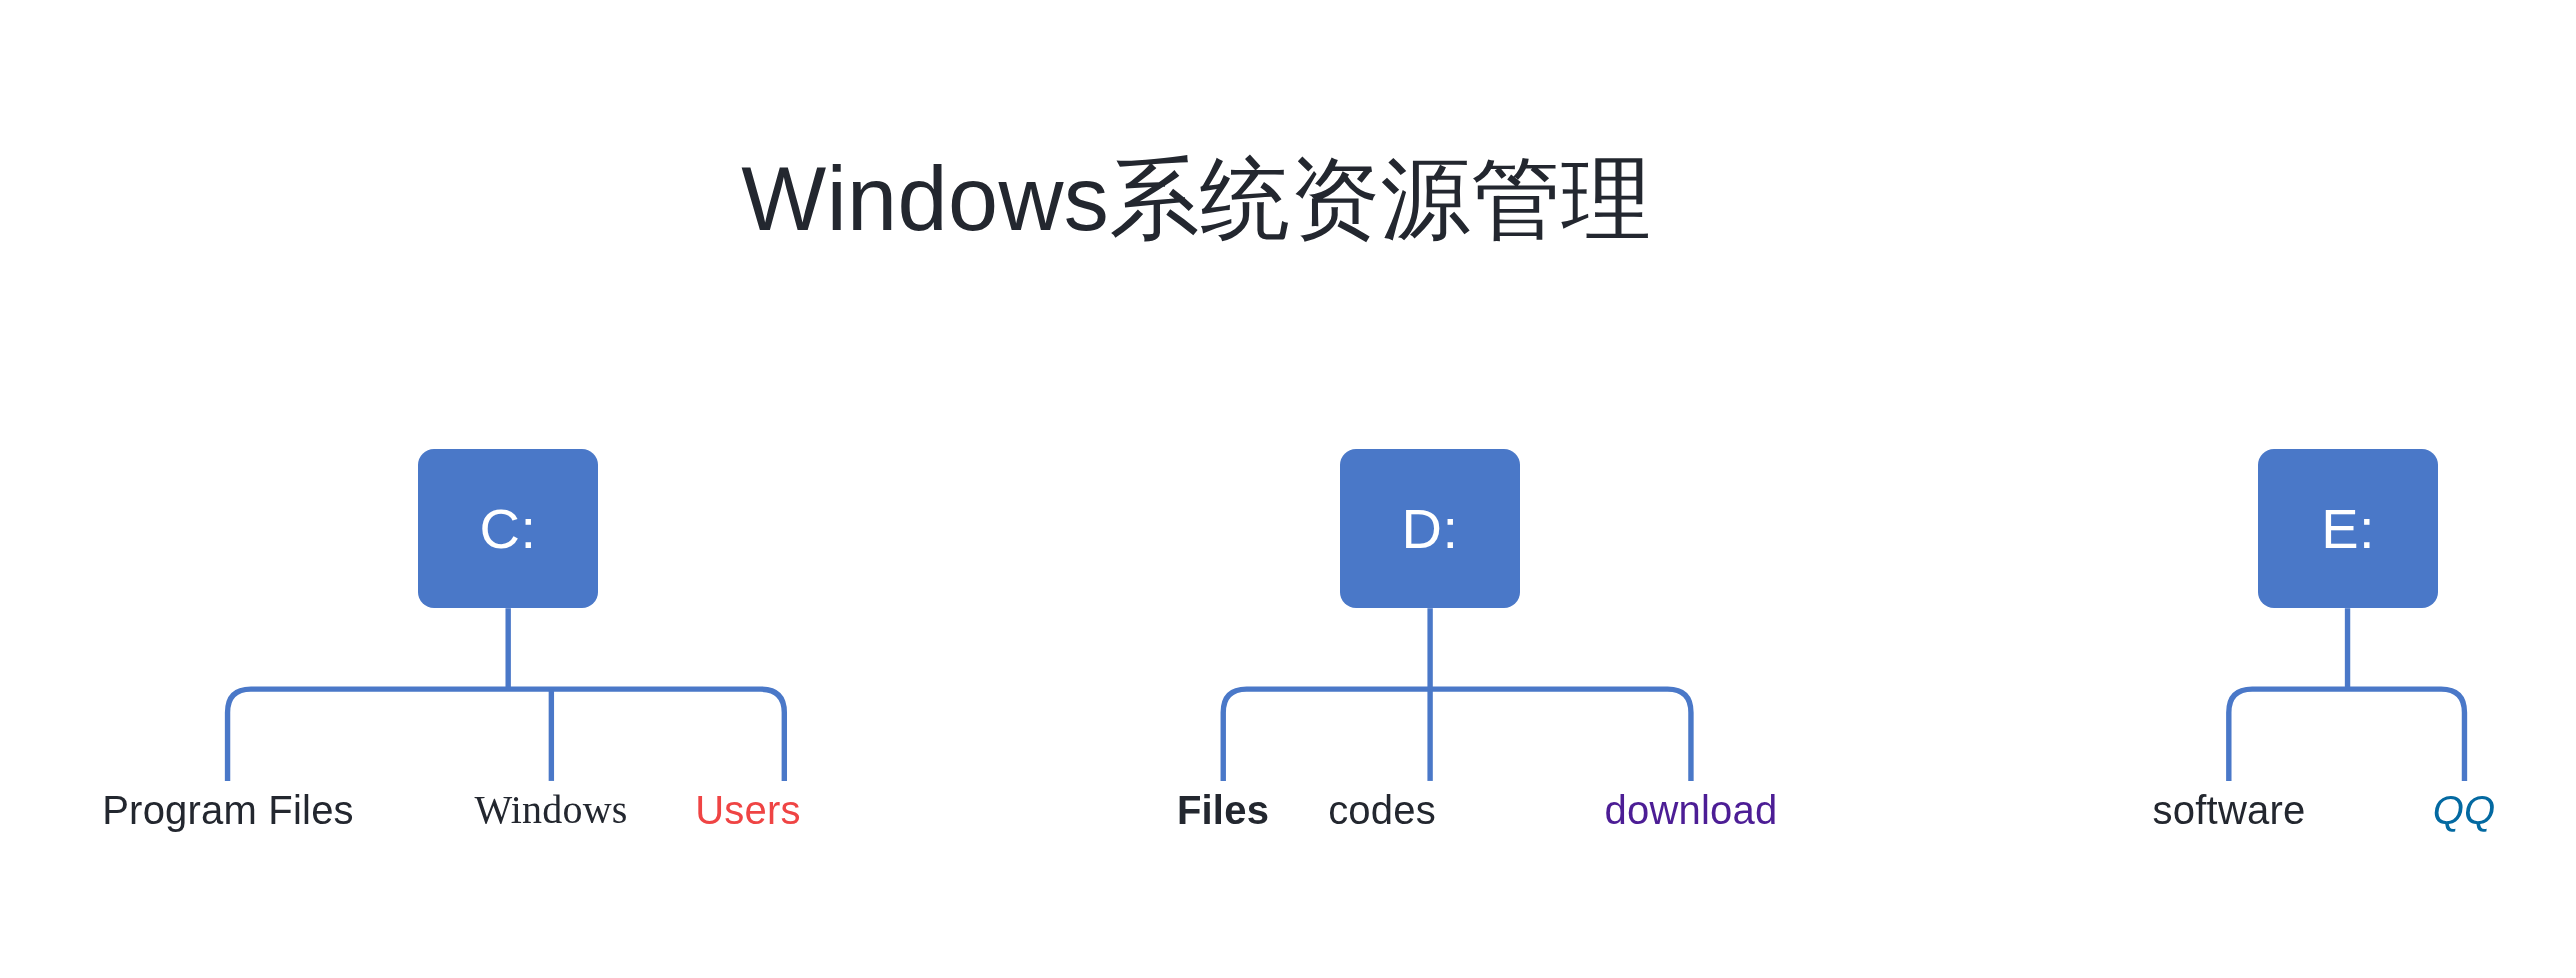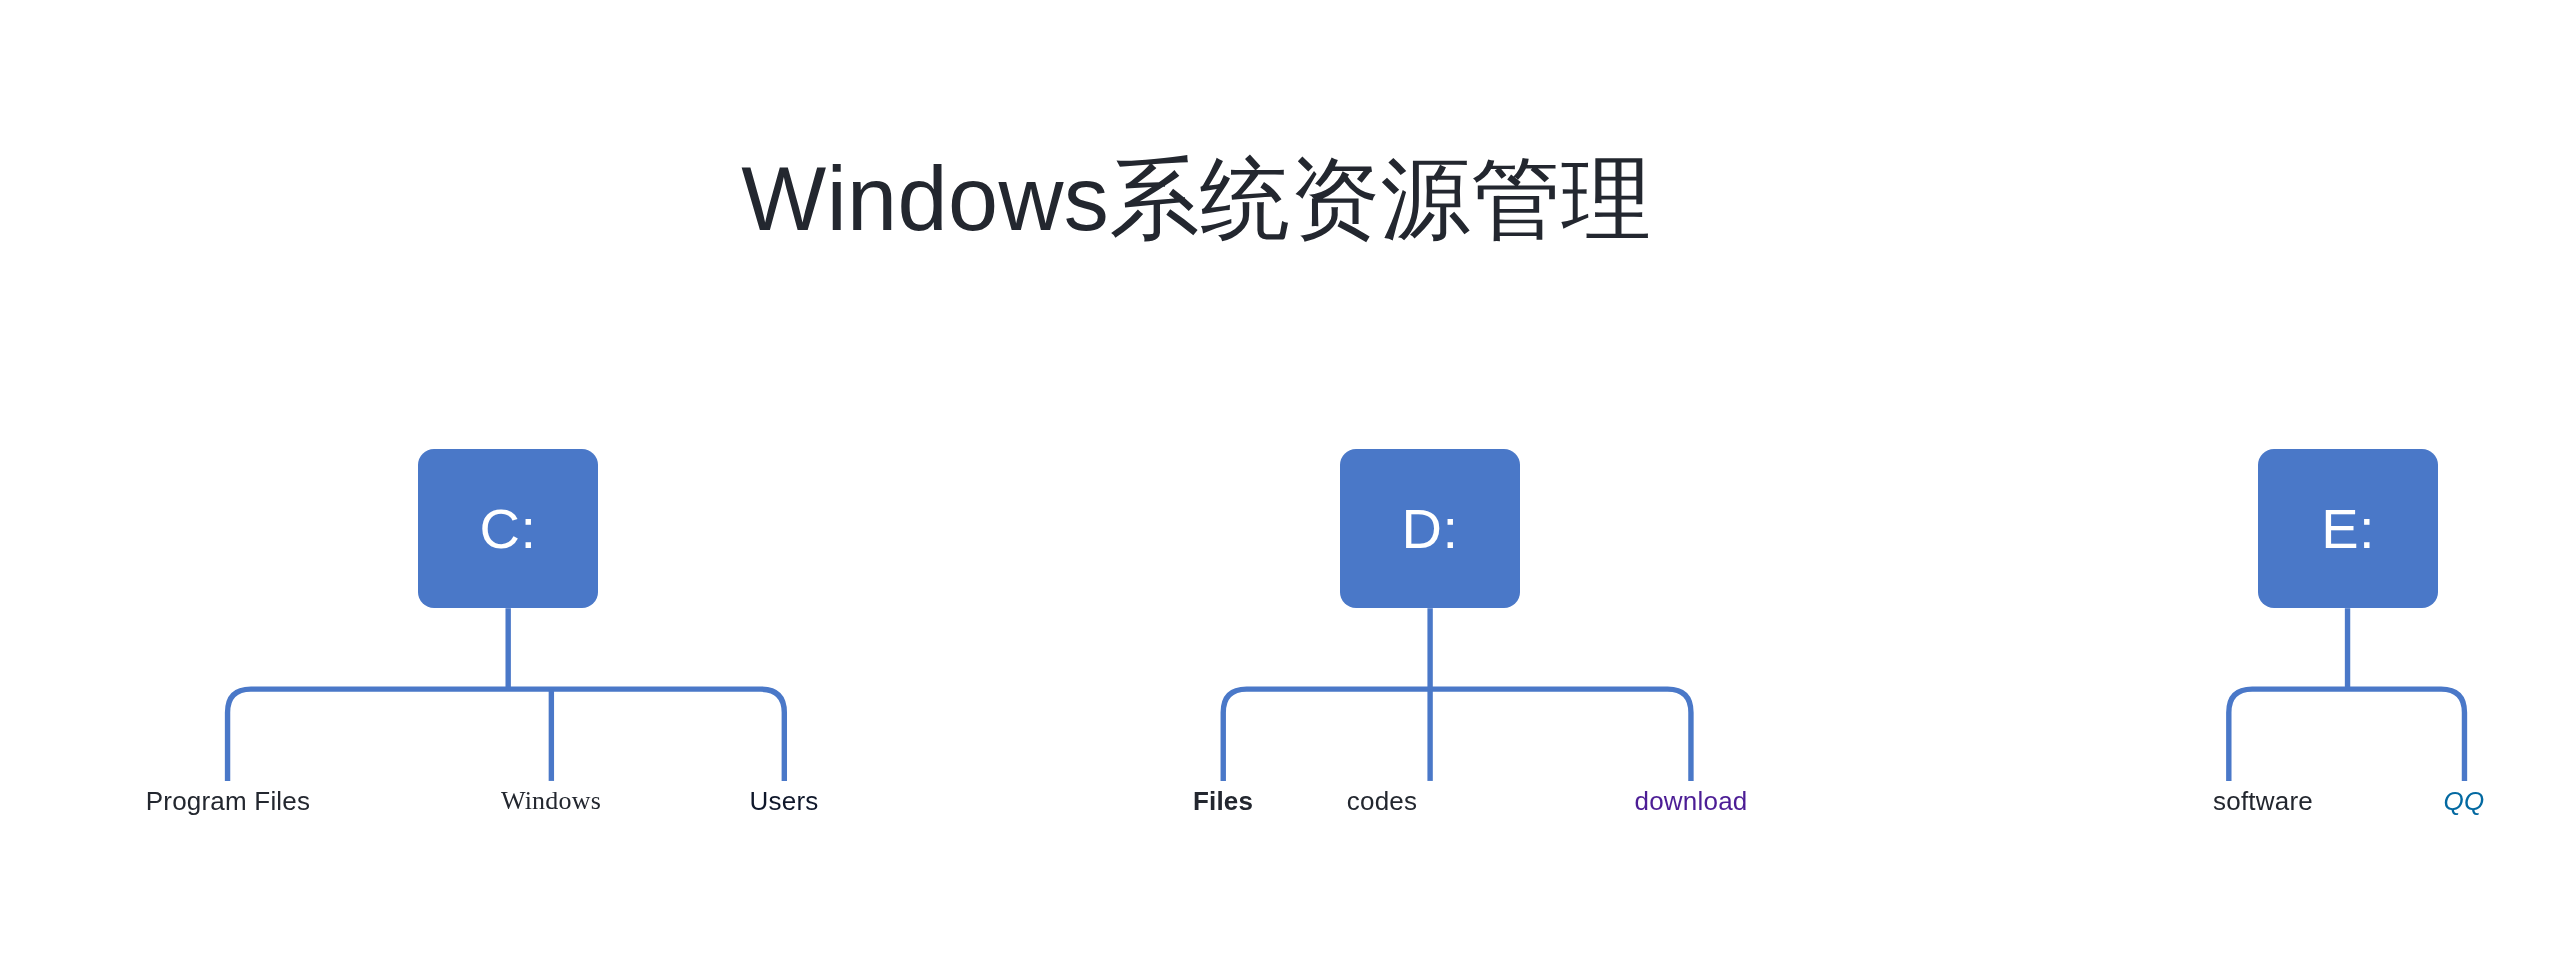--- a/index.html
+++ b/index.html
@@ -57,21 +57,21 @@
   .connector-svg {
     position: absolute;
     left: 0;
     top: 0;
     overflow: visible;
     pointer-events: none;
   }
   .child-label {
     position: absolute;
     top: 785px;
-    font-size: 26px;
+    font-size: 40px;
     line-height: 1.25;
     color: #23272f;
     white-space: nowrap;
     text-align: center;
     transform: translateX(-50%);
     letter-spacing: 0.2px;
   }
 </style>
 </head>
 <body>
@@ -85,21 +85,21 @@
         <div class="drive-node" style="left: 418px; top: 449px; height: 159px; background: rgb(74, 120, 200);">
           <span class="drive-node-label" style="color: rgb(255, 255, 255);">C:</span>
         </div>
         <svg class="connector-svg" width="2576" height="979" viewBox="0 0 2864 1088">
           <path d="M 565 676 L 565 766" fill="none" stroke="#4a78c8" stroke-width="6" stroke-linecap="butt"></path>
           <path d="M 253 868 L 253 792 Q 253 766 279 766 L 846 766 Q 872 766 872 792 L 872 868" fill="none" stroke="#4a78c8" stroke-width="6" stroke-linecap="butt"></path>
           <path d="M 613 766 L 613 868" fill="none" stroke="#4a78c8" stroke-width="6" stroke-linecap="butt"></path>
         </svg>
         <div class="child-label" style="left: 228px; color: rgb(35, 39, 47);">Program Files</div>
         <div class="child-label" style="left: 551px; color: rgb(35, 39, 47); font-family: Liberation Serif, serif;">Windows</div>
-        <div class="child-label" style="left: 784px; color: #0f172a;">Users</div>
+        <div class="child-label" style="left: 748px; color: #ef4444;">Users</div>
       </div>
       <div class="tree-group" style="left: 0px; width: 2576px;">
         <div class="drive-node" style="left: 1340px; top: 449px; height: 159px; background: rgb(74, 120, 200);">
           <span class="drive-node-label" style="color: rgb(255, 255, 255);">D:</span>
         </div>
         <svg class="connector-svg" width="2576" height="979" viewBox="0 0 2864 1088">
           <path d="M 1590 676 L 1590 766" fill="none" stroke="#4a78c8" stroke-width="6" stroke-linecap="butt"></path>
           <path d="M 1360 868 L 1360 792 Q 1360 766 1386 766 L 1854 766 Q 1880 766 1880 792 L 1880 868" fill="none" stroke="#4a78c8" stroke-width="6" stroke-linecap="butt"></path>
           <path d="M 1590 766 L 1590 868" fill="none" stroke="#4a78c8" stroke-width="6" stroke-linecap="butt"></path>
         </svg>
@@ -108,19 +108,19 @@
         <div class="child-label" style="left: 1691px; color: #4c1d95;">download</div>
       </div>
       <div class="tree-group" style="left: 0px; width: 2576px;">
         <div class="drive-node" style="left: 2258px; top: 449px; height: 159px; background: rgb(74, 120, 200);">
           <span class="drive-node-label" style="color: rgb(255, 255, 255);">E:</span>
         </div>
         <svg class="connector-svg" width="2576" height="979" viewBox="0 0 2864 1088">
           <path d="M 2610 676 L 2610 766" fill="none" stroke="#4a78c8" stroke-width="6" stroke-linecap="butt"></path>
           <path d="M 2478 868 L 2478 792 Q 2478 766 2504 766 L 2714 766 Q 2740 766 2740 792 L 2740 868" fill="none" stroke="#4a78c8" stroke-width="6" stroke-linecap="butt"></path>
         </svg>
-        <div class="child-label" style="left: 2229px; color: rgb(35, 39, 47); margin-left: 34px;">software</div>
+        <div class="child-label" style="left: 2229px; color: rgb(35, 39, 47);">software</div>
         <div class="child-label" style="left: 2464px; color: #0369a1; font-style: italic;">QQ</div>
       </div>
     </div>
 
 </div>
 
 
 </body></html>

